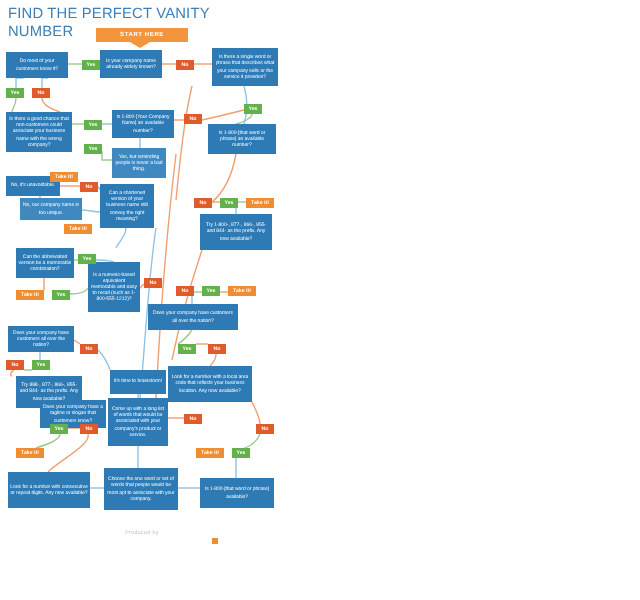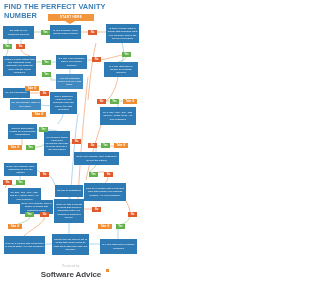--- a/index.html
+++ b/index.html
@@ -8,21 +8,21 @@
     background:#ffffff;
     font-family:"Liberation Sans", sans-serif;
     overflow:hidden;
     position:relative;
   }
   #stage{position:absolute;inset:0;width:142px;height:300px;}
 
   
   .title{
     position:absolute;left:4px;top:2px;width:134px;
-    font-size:7.4px;font-weight:bold;letter-spacing:.1px;
+    font-size:7.4px;font-weight:normal;letter-spacing:.1px;
     color:#3d7fb5;line-height:9px;
   }
 
   
   #wires{position:absolute;left:0;top:0;width:142px;height:300px;}
 
   
   .node{
     position:absolute;
     box-sizing:border-box;
@@ -210,16 +210,15 @@
       <div class="pill yes" style="left: 25px; top: 212px; width: 9px; height: 5px;">Yes</div>
       <div class="pill no" style="left: 40px; top: 212px; width: 9px; height: 5px;">No</div>
       <div class="pill no" style="left: 92px; top: 207px; width: 9px; height: 5px;">No</div>
       <div class="pill no" style="left: 128px; top: 212px; width: 9px; height: 5px;">No</div>
       <div class="pill take" style="left: 8px; top: 224px; width: 14px; height: 5px;">Take it!</div>
       <div class="pill take" style="left: 98px; top: 224px; width: 14px; height: 5px;">Take it!</div>
       <div class="pill yes" style="left: 116px; top: 224px; width: 9px; height: 5px;">Yes</div>
     </div>
 
   <div class="footer-pre">Produced by</div>
-  <div class="footer-logo">Software Advice</div>
   <div class="footer-tm"></div>
 
 </div>
 
 </body></html>

